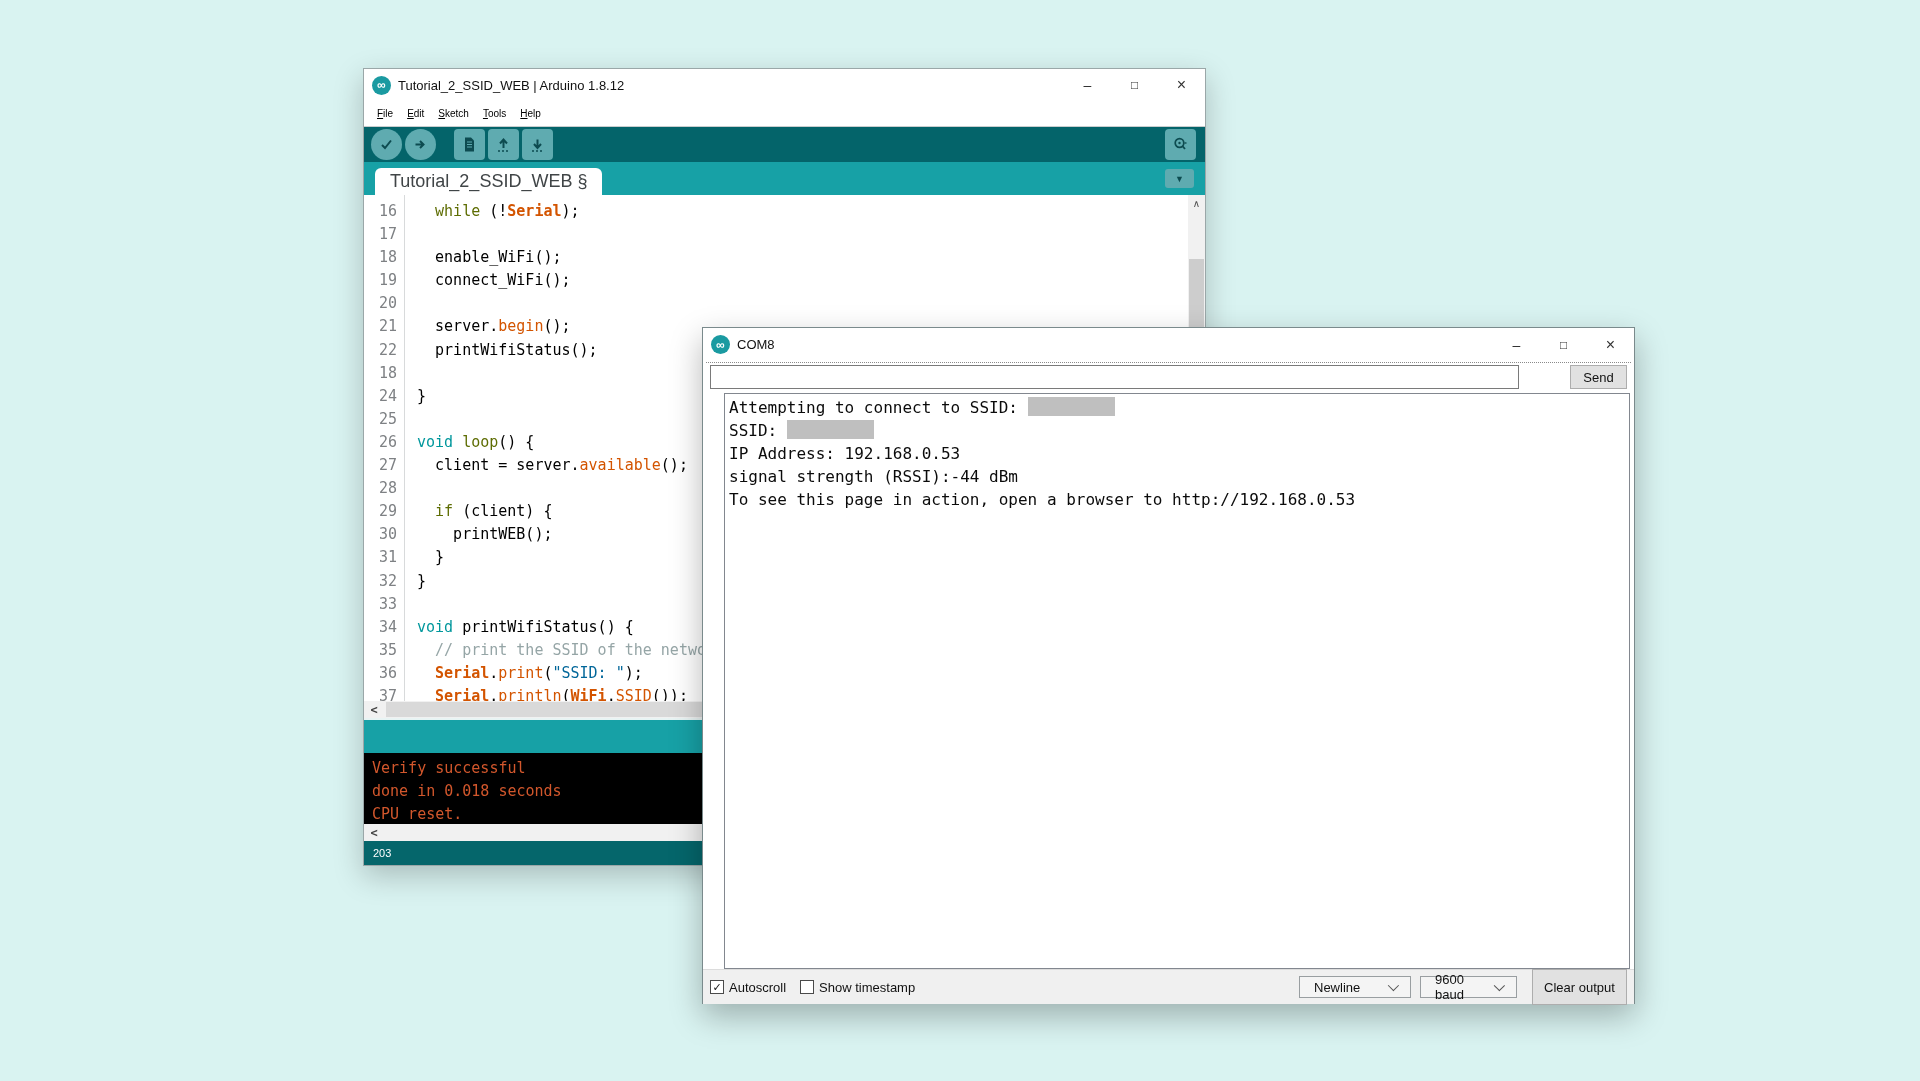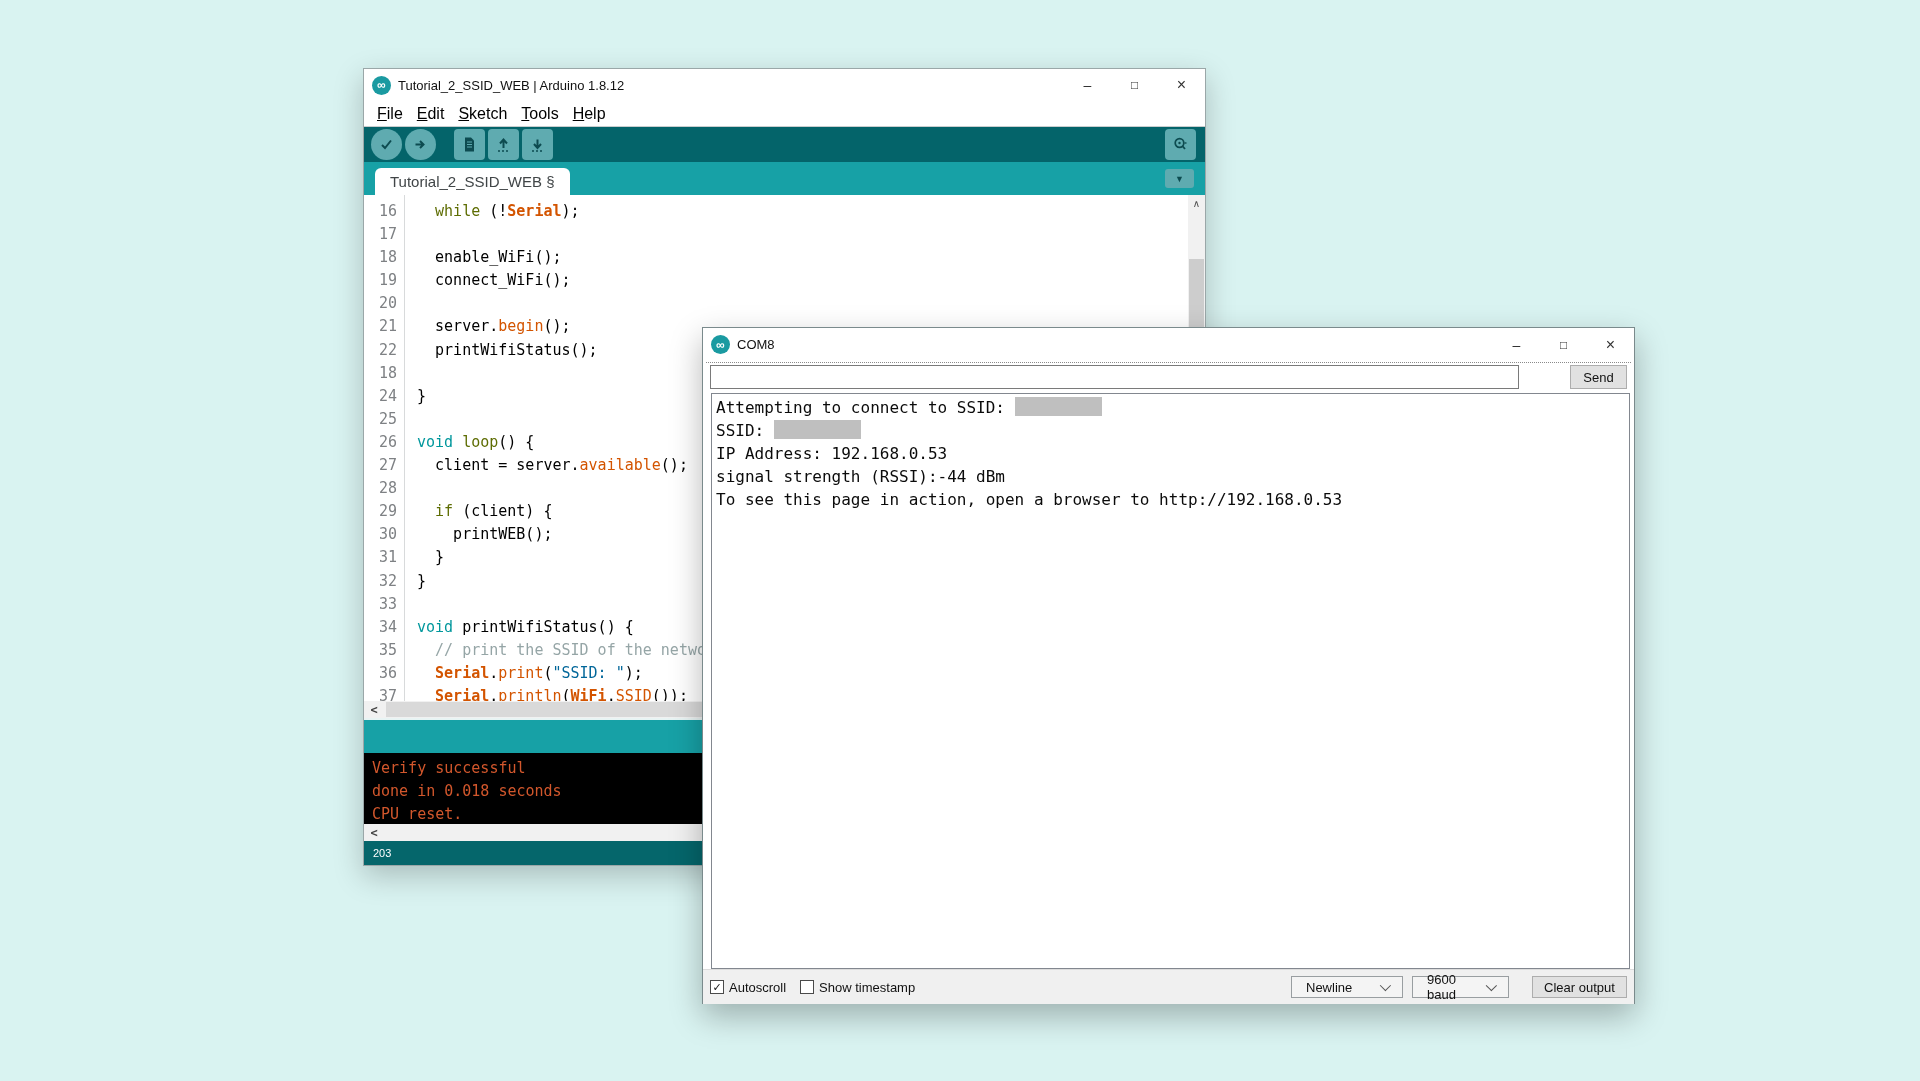--- a/index.html
+++ b/index.html
@@ -31,35 +31,35 @@
     margin-right:7px; flex:0 0 auto;
   }
   .title-text { font-size:13px; color:#111; }
   .win-controls { margin-left:auto; display:flex; height:100%; }
   .win-btn { width:47px; height:100%; display:flex; align-items:center; justify-content:center;
              font-size:14px; color:#333; cursor:default; }
   .win-btn.maxi { font-size:12px; }
   .win-btn.close { font-size:16px; }
   
   .menubar { height:26px; display:flex; align-items:center; gap:2px; padding-left:7px;
-             background:#fff; border-bottom:1px solid #c9cdce; font-size:16px; }
+             background:#fff; border-bottom:1px solid #c9cdce; font-size:10px; }
   .menu-item { padding:3px 6px; }
   .menu-item u { text-decoration:underline; }
   .toolbar { height:35px; background:#04646a; display:flex; align-items:center; padding-left:7px; position:relative; }
   .tb-btn { width:31px; height:31px; background:#5fabb0; display:flex; align-items:center; justify-content:center; margin-right:3px; }
   .tb-btn.circle { border-radius:50%; }
   .tb-btn.sq { border-radius:4px; }
   .tb-gap { width:15px; }
   .tb-right { position:absolute; right:6px; top:2px; }
   .tabbar { height:33px; background:#17a1a6; position:relative; }
   .tab {
     position:absolute; left:11px; bottom:0; height:27px;
     background:#fff; border-radius:6px 6px 0 0;
     display:flex; align-items:center; padding:0 15px;
-    font-size:15px; color:#404547;
+    font-size:18px; color:#404547;
   }
   .tab-dd {
     position:absolute; right:11px; bottom:7px; width:29px; height:19px;
     background:#5fabb0; border-radius:3px;
     display:flex; align-items:center; justify-content:center;
     font-size:9px; color:#0d4b50;
   }
   
   .editor { height:506px; display:flex; position:relative; overflow:hidden; background:#fff;
             font-family:"DejaVu Sans Mono", monospace; font-size:15px; line-height:23.1px; }
@@ -87,38 +87,38 @@
             display:flex; align-items:center; padding-left:9px; }
   
   .serial-body { position:relative; height:643px; }
   .focus-dots { position:absolute; top:1px; left:3px; right:3px; border-top:1px dotted #8a8a8a; }
   .send-row { position:absolute; top:4px; left:7px; right:7px; height:24px; display:flex; gap:7px; }
   .serial-input { flex:1 1 auto; border:1px solid #7a7a7a; font-size:13px; padding:0 4px;
                   font-family:"Liberation Sans", sans-serif; outline:none; background:#fff; }
   .btn { background:#e1e1e1; border:1px solid #adadad; font-size:13px; color:#111;
          font-family:"Liberation Sans", sans-serif; display:flex; align-items:center; justify-content:center; }
   .send-btn { width:57px;margin-left:44px; }
-  .serial-output { position:absolute; top:32px; left:8px; right:4px; height:576px;
+  .serial-output { position:absolute; top:32px; left:21px; right:4px; height:576px;
                    border:1px solid #82878f; background:#fff; padding:2px 4px;
                    font-family:"DejaVu Sans Mono", monospace; font-size:16px; line-height:23.1px;
                    color:#0b0b0b; white-space:pre; overflow:hidden; }
   .redacted { display:inline-block; width:87px; height:19px; background:#bfbfbf; vertical-align:-3px; }
   .serial-bottom { position:absolute; left:0; right:0; bottom:0; height:35px; background:#f0f0f0;
                    border-top:1px solid #dcdcdc; display:flex; align-items:center; padding:0 7px; font-size:13px; }
   .cb { width:14px; height:14px; border:1px solid #4a4a4a; background:#fff; margin-right:5px;
         display:inline-flex; align-items:center; justify-content:center; font-size:11px; color:#111; flex:0 0 auto; }
   .cb-label { margin-right:14px; color:#111; }
   .spacer { flex:1 1 auto; }
   .select { height:22px; border:1px solid #999ea1; background:#f4f4f4; display:flex; align-items:center;
             padding:0 14px; margin-left:9px; position:relative; color:#111; }
   .select .chev { margin-left:auto; width:8px; height:8px; border-right:1px solid #555; border-bottom:1px solid #555;
                   transform:rotate(45deg) translateY(-2px); }
   .sel-newline { width:112px; }
   .sel-baud { width:97px; }
-  .clear-btn { width:95px; height:22px; margin-left:23px; }
+  .clear-btn { width:95px; height:36px; margin-left:15px; }
   svg.glyph { display:block; }
 </style>
 </head>
 <body>
 
 <div class="window" id="ide-window">
   <div class="titlebar">
     <span class="app-icon">∞</span>
     <span class="title-text">Tutorial_2_SSID_WEB | Arduino 1.8.12</span>
     <div class="win-controls">

